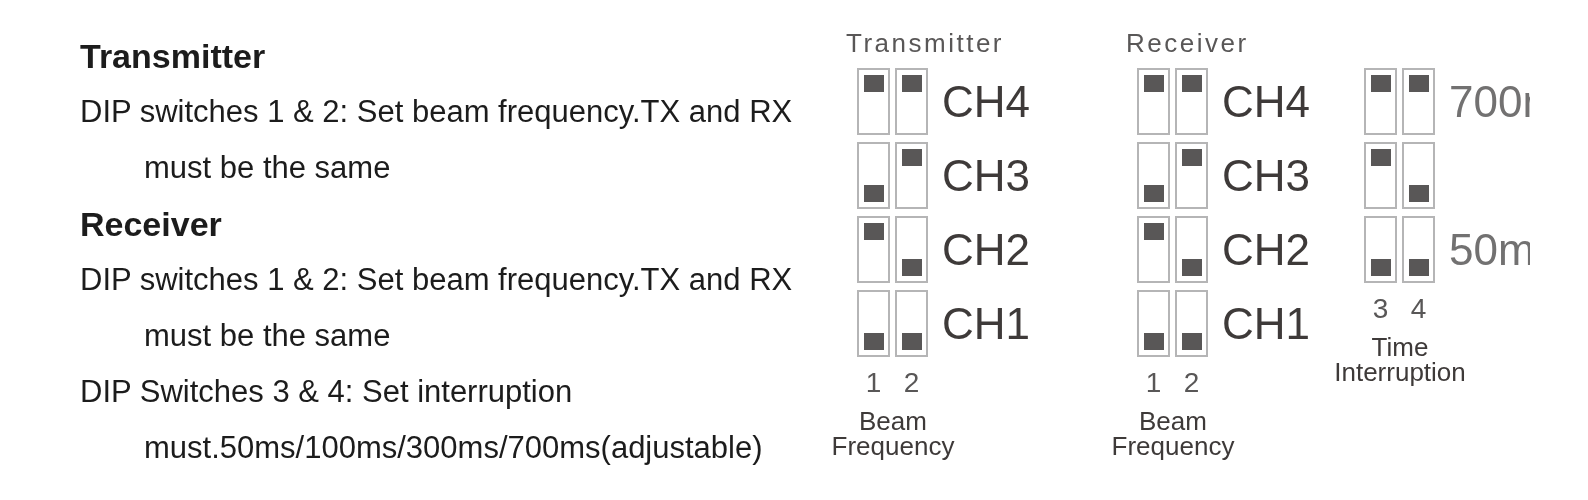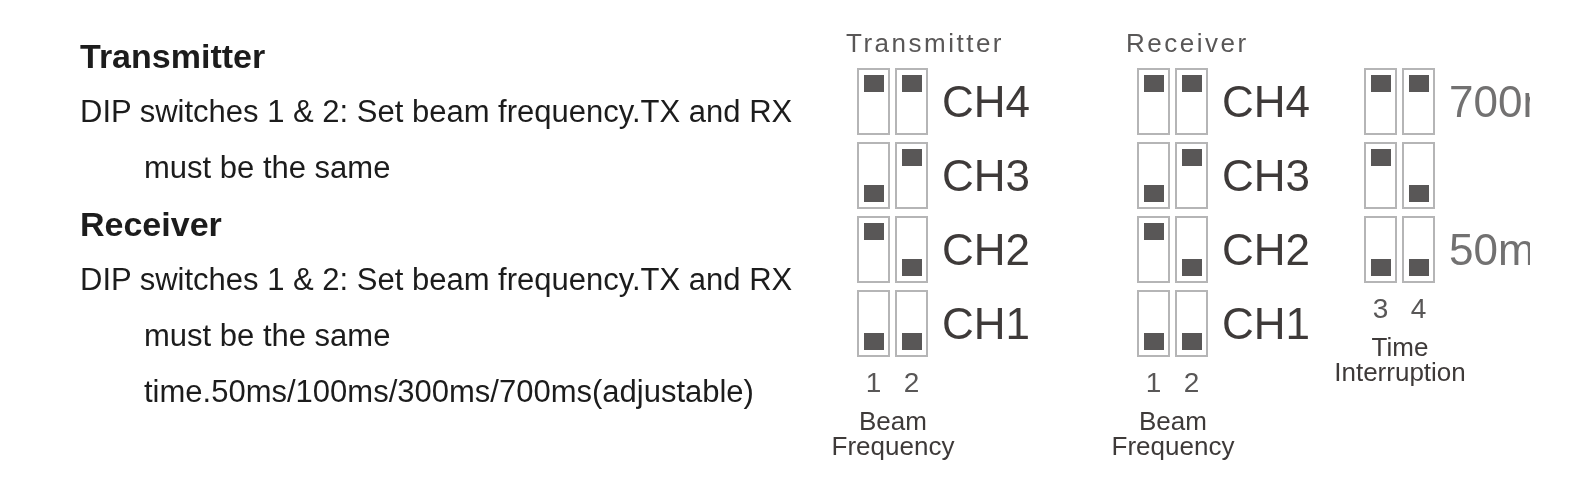--- a/index.html
+++ b/index.html
@@ -108,21 +108,22 @@
 
 <div class="canvas">
 
   <div class="text-block">
     <div class="tline heading">Transmitter</div>
     <div class="tline">DIP switches 1 &amp; 2: Set beam frequency.TX and RX</div>
     <div class="tline indent">must be the same</div>
     <div class="tline heading">Receiver</div>
     <div class="tline">DIP switches 1 &amp; 2: Set beam frequency.TX and RX</div>
     <div class="tline indent">must be the same</div>
-    <div class="tline indent">time.50ms/100ms/300ms/700ms(adjustable)</div>
+    <div class="tline">DIP Switches 3 &amp; 4: Set interruption</div>
+    <div class="tline indent">must.50ms/100ms/300ms/700ms(adjustable)</div>
   </div>
 
   <div class="group g1">
     <div class="group-header">Transmitter</div>
     <div class="rows">
       <div class="row">
         <div class="dip up">
             <div class="knob"></div>
           </div>
         <div class="dip up">

